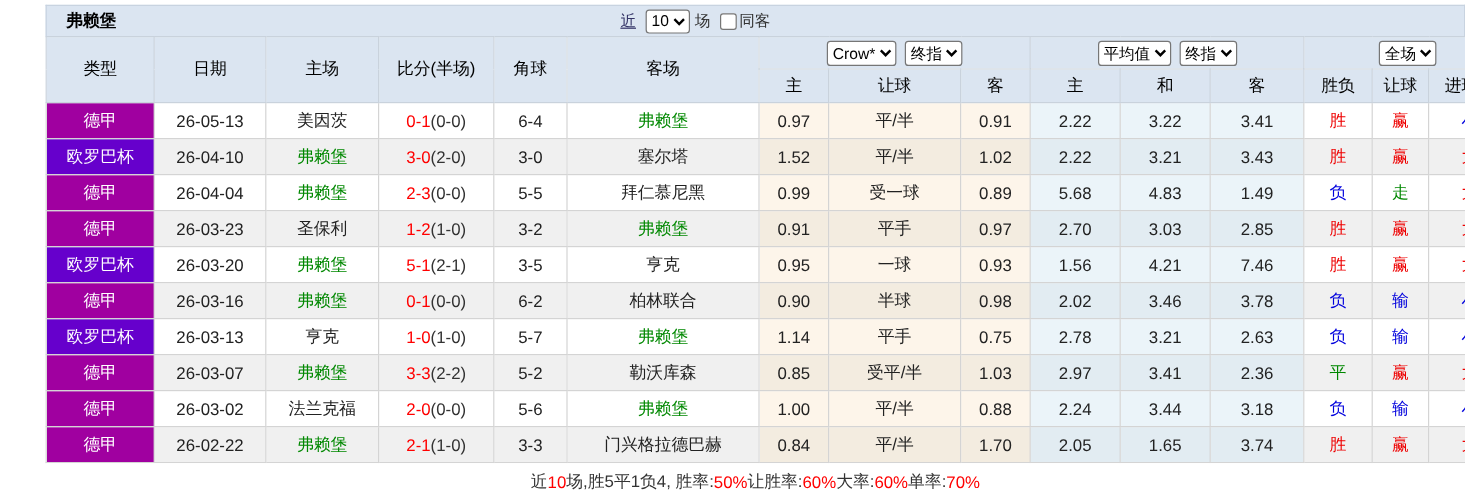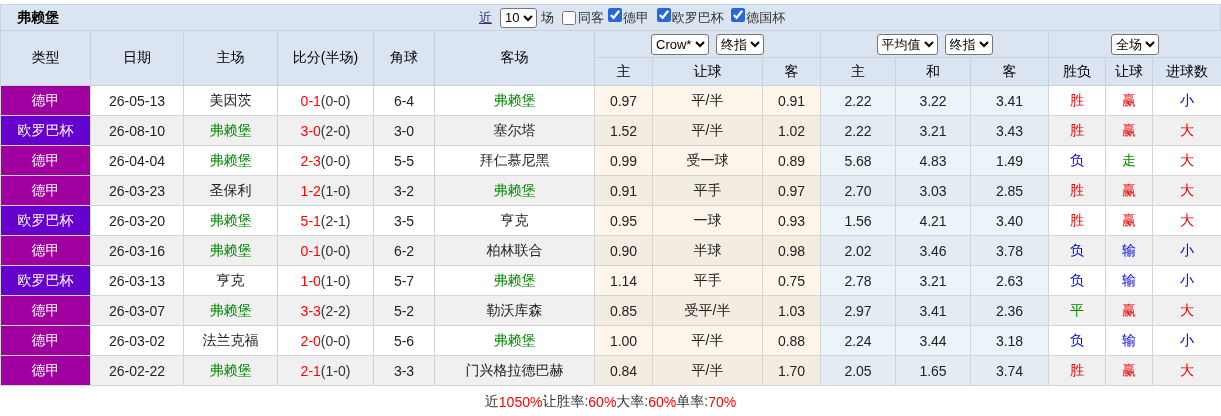--- a/index.html
+++ b/index.html
@@ -1,17 +1,17 @@
 <!DOCTYPE html>
 <html><head>
 <meta charset="utf-8">
 <style>
   * { box-sizing: border-box; margin: 0; padding: 0; }
   html,body { width: 1221px; background: #fff; font-family: "Liberation Sans", sans-serif; }
-  .wrap { width: 1221px; height: 416px; position: relative; background:#fff; }
+  .wrap { width: 1221px; height: 416px; position: relative; background:#fff;padding-left:38px; }
   .top-strip { height: 4px; background: #fff; }
 
   
   .titlebar { height: 26px; background: #dbe5f1; border: 1px solid #c8d3e0; border-bottom: none;
               display: flex; align-items: center; position: relative; }
   .title { font-weight: bold; font-size: 14px; color: #000; padding-left: 16px; }
   .controls { position: absolute; left: 478px; top: 0; height: 100%; display: flex; align-items: center;
               font-size: 13px; color: #333; white-space: nowrap; }
   .controls .lnk { text-decoration: underline; color: #333366; margin-right: 4px; cursor: pointer; }
   .controls select { font-size: 13px; height: 20px; margin: 0 4px; border: 1px solid #767676; border-radius: 3px; background: #fff; }
@@ -52,25 +52,20 @@
   <div class="titlebar">
     <span class="title">弗赖堡</span>
     <span class="controls">
       <span class="lnk">近</span>
       <select>
         <option>10</option>
       </select>
       <span>场</span>
       <input type="checkbox" style="">
       <span>同客</span>
-      <span class="flt">
-        <input type="checkbox" checked="" style=""><span>德甲</span>
-        <input type="checkbox" checked="" style=""><span>欧罗巴杯</span>
-        <input type="checkbox" checked="" style=""><span>德国杯</span>
-      </span>
     </span>
   </div>
 
   <table>
     <colgroup>
       <col style="width:90px">
         <col style="width:93px">
         <col style="width:94px">
         <col style="width:96px">
       <col style="width:61px">
@@ -137,21 +132,21 @@
         <td class="crow">0.91</td>
         <td class="avg">2.22</td>
         <td class="avg">3.22</td>
         <td class="avg">3.41</td>
         <td class="c-res" style="color: rgb(238, 0, 0);">胜</td>
         <td class="c-res" style="color: rgb(238, 0, 0);">赢</td>
         <td class="c-res" style="color: rgb(0, 0, 221);">小</td>
       </tr>
         <tr>
         <td class="c-league" style="background: rgb(102, 0, 204);">欧罗巴杯</td>
-        <td>26-08-10</td>
+        <td>26-04-10</td>
         <td style="color: rgb(0, 136, 0);">弗赖堡</td>
         <td><span class="ft">3-0</span><span class="ht">(2-0)</span></td>
         <td>3-0</td>
         <td>塞尔塔</td>
         <td class="crow">1.52</td>
         <td class="crow">平/半</td>
         <td class="crow">1.02</td>
         <td class="avg">2.22</td>
         <td class="avg">3.21</td>
         <td class="avg">3.43</td>
@@ -198,21 +193,21 @@
         <td>26-03-20</td>
         <td style="color: rgb(0, 136, 0);">弗赖堡</td>
         <td><span class="ft">5-1</span><span class="ht">(2-1)</span></td>
         <td>3-5</td>
         <td>亨克</td>
         <td class="crow">0.95</td>
         <td class="crow">一球</td>
         <td class="crow">0.93</td>
         <td class="avg">1.56</td>
         <td class="avg">4.21</td>
-        <td class="avg">3.40</td>
+        <td class="avg">7.46</td>
         <td class="c-res" style="color: rgb(238, 0, 0);">胜</td>
         <td class="c-res" style="color: rgb(238, 0, 0);">赢</td>
         <td class="c-res" style="color: rgb(238, 0, 0);">大</td>
       </tr>
         <tr>
         <td class="c-league" style="background: rgb(160, 0, 160);">德甲</td>
         <td>26-03-16</td>
         <td style="color: rgb(0, 136, 0);">弗赖堡</td>
         <td><span class="ft">0-1</span><span class="ht">(0-0)</span></td>
         <td>6-2</td>
@@ -294,20 +289,21 @@
         <td class="c-res" style="color: rgb(238, 0, 0);">胜</td>
         <td class="c-res" style="color: rgb(238, 0, 0);">赢</td>
         <td class="c-res" style="color: rgb(238, 0, 0);">大</td>
       </tr>
       </tbody>
   </table>
 
   <div class="footer">
     <span>近</span>
       <span class="red">10</span>
+      <span>场,胜5平1负4, 胜率:</span>
       <span class="red">50%</span>
       <span> 让胜率:</span>
       <span class="red">60%</span>
       <span> 大率:</span>
       <span class="red">60%</span>
       <span> 单率:</span>
       <span class="red">70%</span>
   </div>
 </div>
 

